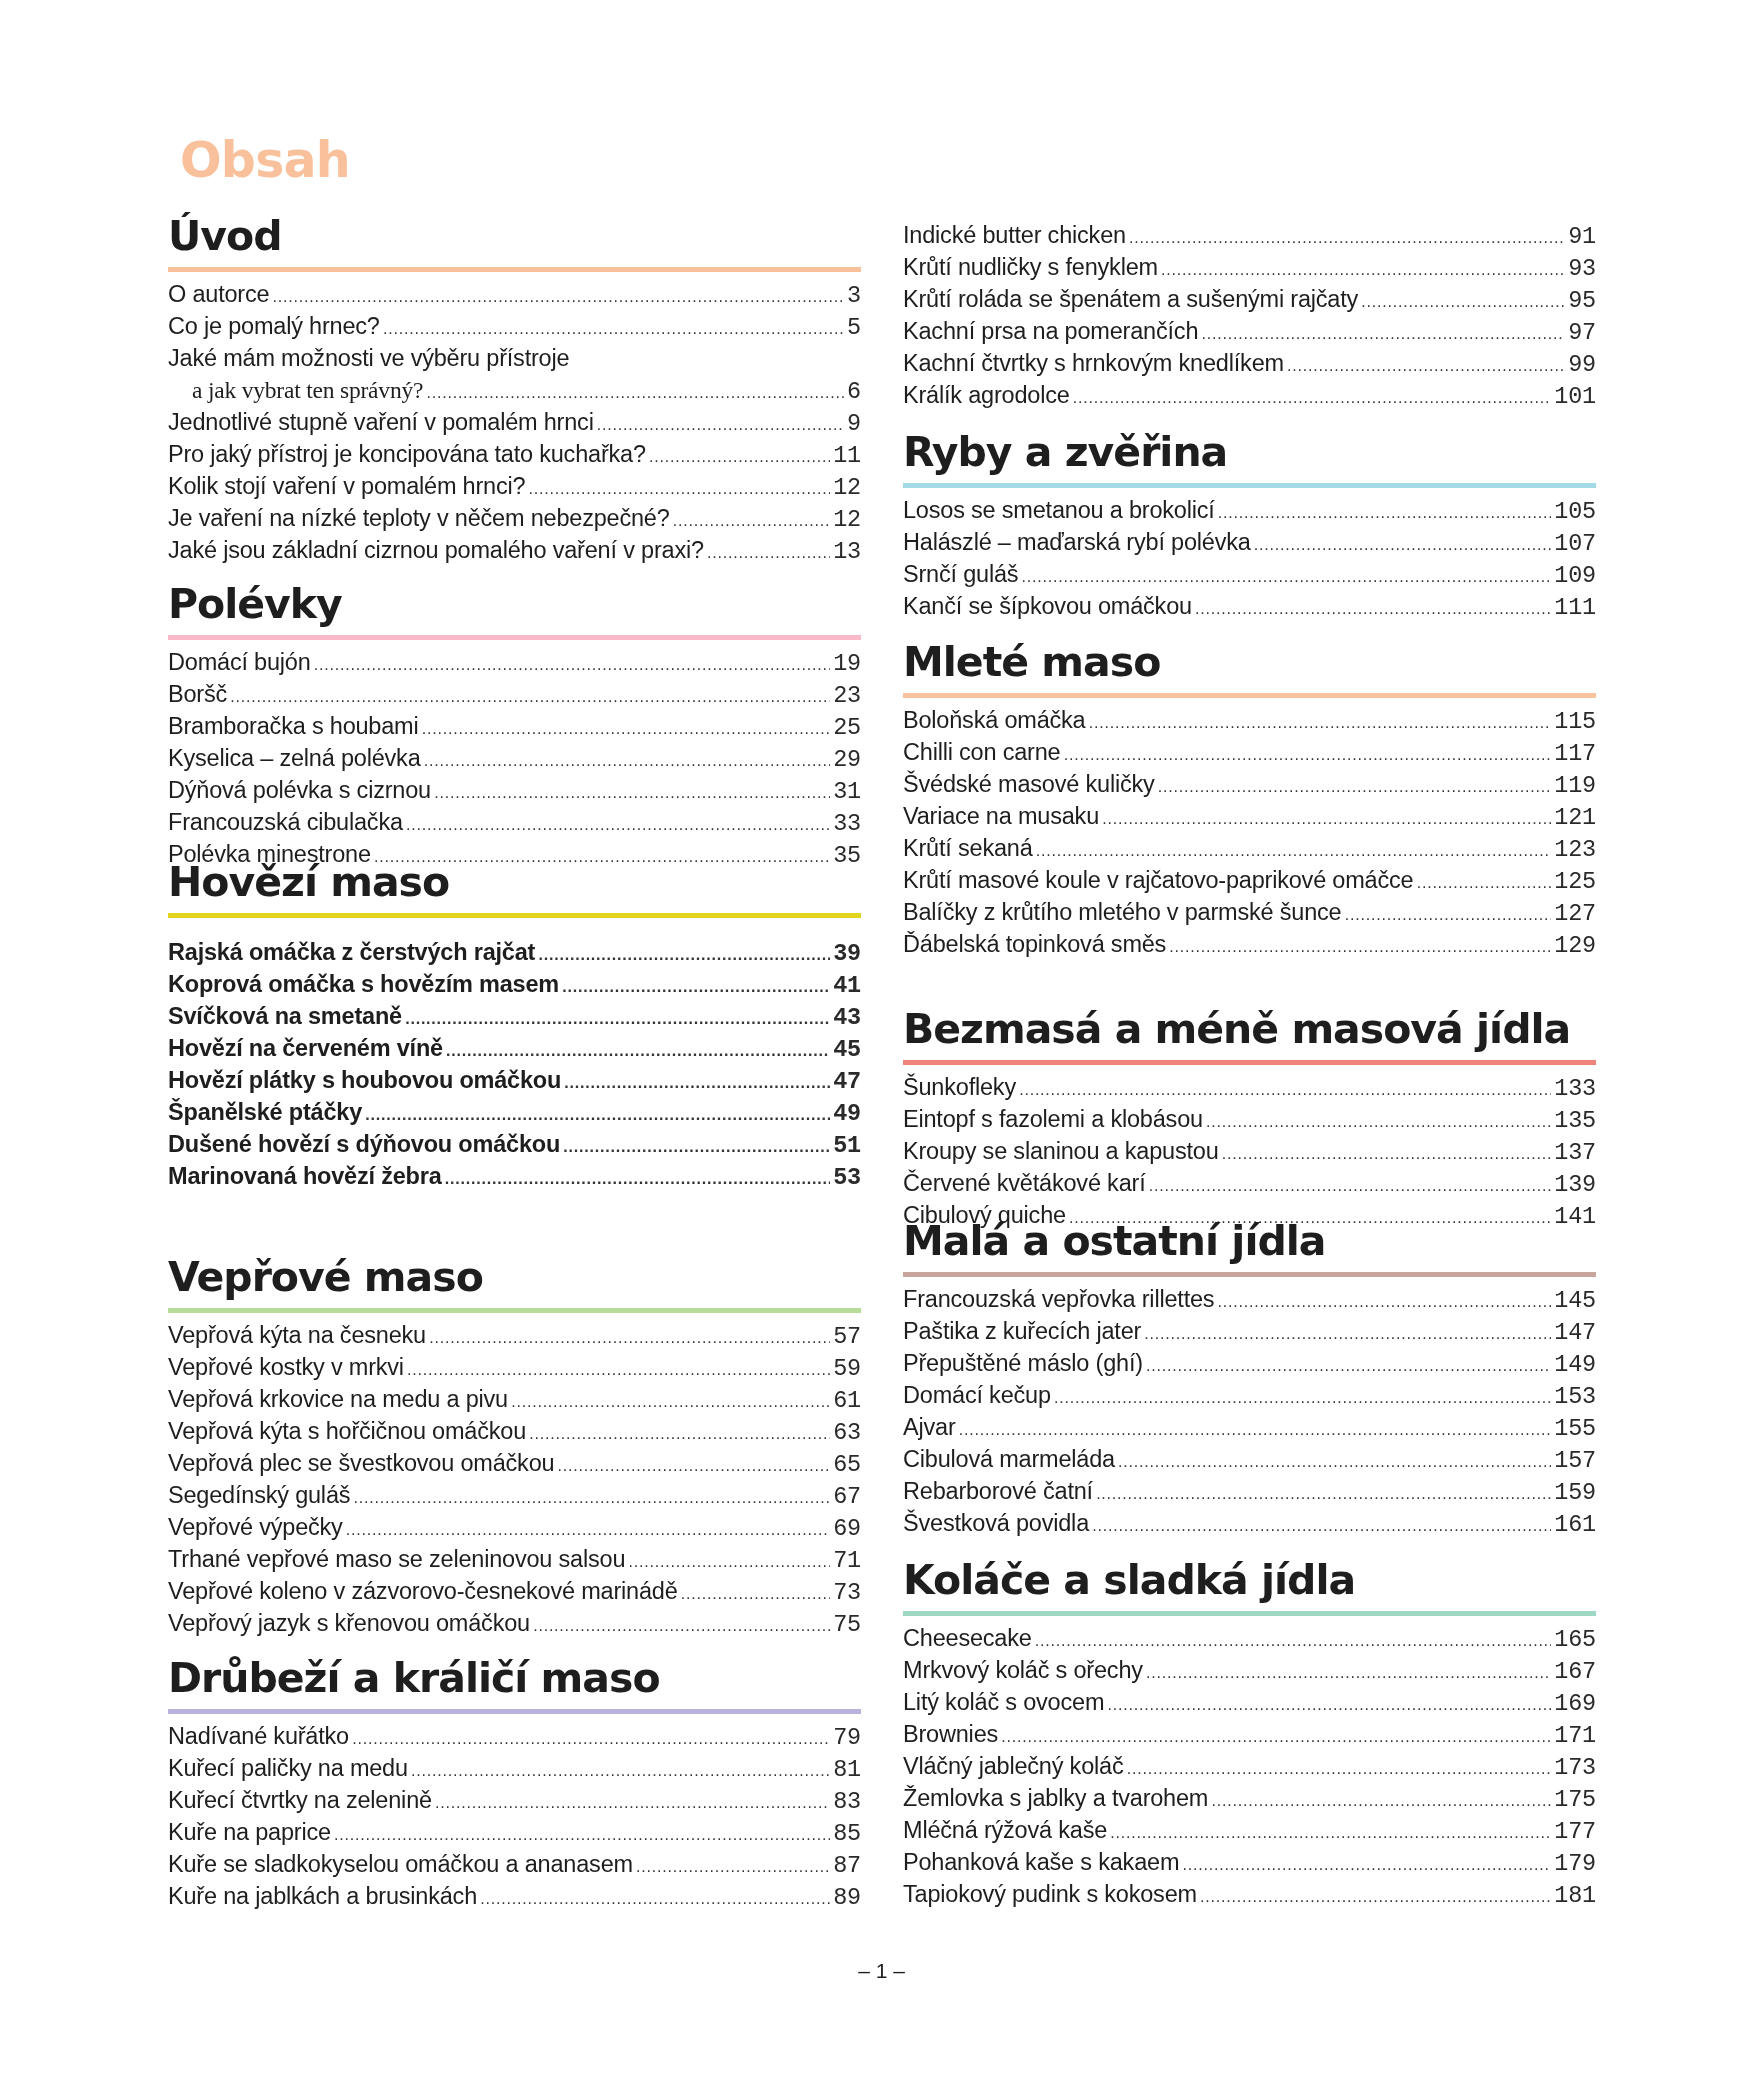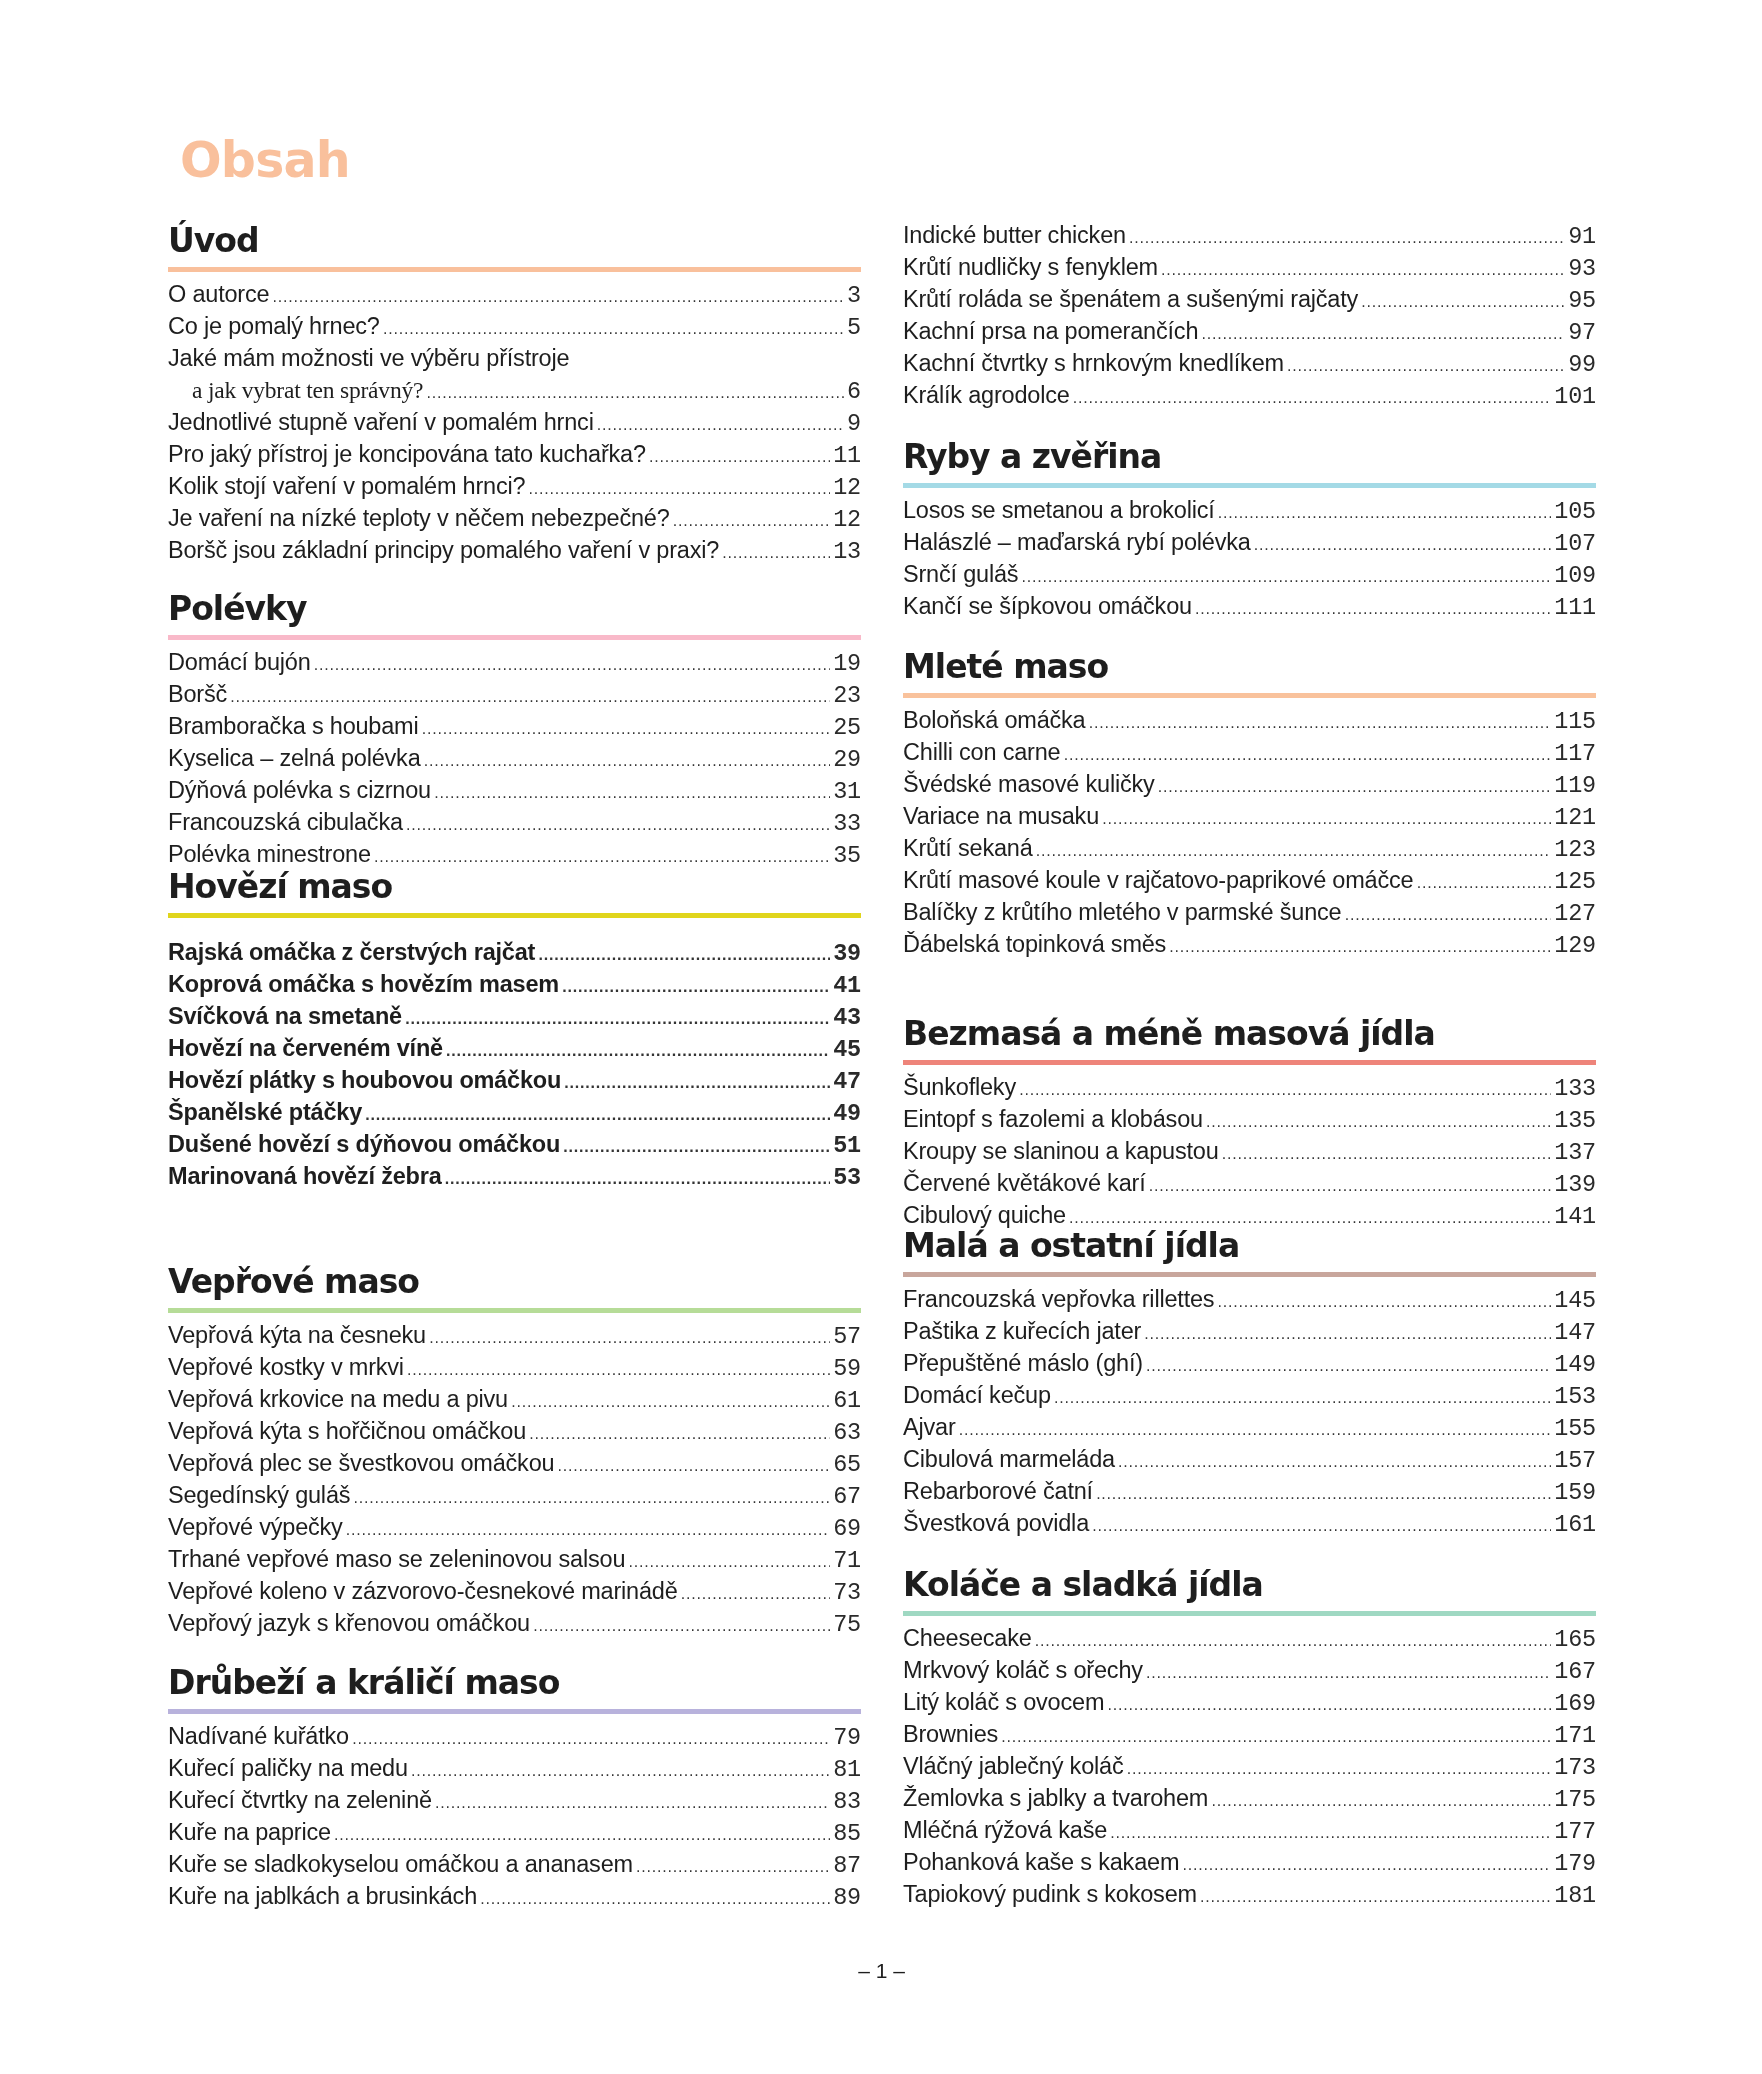--- a/index.html
+++ b/index.html
@@ -5,21 +5,21 @@
   html, body { margin: 0; padding: 0; background: #ffffff; }
   body { width: 1763px; height: 2074px; position: relative; overflow: hidden;
          font-family: "Liberation Sans", "DejaVu Sans", sans-serif; color: #1e1e1e; }
   .page-title { position: absolute; left: 180px; top: 136px; margin: 0;
                 font-family: "DejaVu Sans", sans-serif; font-weight: bold; font-size: 49px;
                 letter-spacing: -0.8px; color: #f9c09c; line-height: 1; }
   .section { position: absolute; width: 693px; }
   .section.left { left: 168px; }
   .section.right { left: 903px; }
   .section-heading { position: absolute; left: 0; bottom: 100%; margin: 0 0 9.7px 0;
-                     font-family: "DejaVu Sans", sans-serif; font-weight: bold; font-size: 33px;
+                     font-family: "DejaVu Sans", sans-serif; font-weight: bold; font-size: 41px;
                      letter-spacing: -1px; line-height: 1; white-space: nowrap; color: #1e1e1e; }
   .rule { height: 4.9px; width: 100%; }
   .entries { list-style: none; margin: 0; padding: 0; }
   .entry { display: flex; align-items: baseline; height: 32px; line-height: 32px;
            font-size: 23.5px; letter-spacing: -0.2px; cursor: pointer; white-space: nowrap; }
   .entry .label { flex: 0 0 auto; }
   .entry .label.indent { padding-left: 24px; font-family: Liberation Serif, serif; }
   .entry .leader { flex: 1 1 auto; overflow: hidden; margin: 0 3.2px; letter-spacing: 0.8px;
                    color: #333; font-size: 16px; }
   .entry .leader::before { content: "............................................................................................................................................................................................................................................"; }
@@ -71,21 +71,21 @@
         <span class="label">Kolik stojí vaření v pomalém hrnci?</span>
         <span class="leader"></span>
         <span class="page">12</span>
       </li>
       <li class="entry">
         <span class="label">Je vaření na nízké teploty v něčem nebezpečné?</span>
         <span class="leader"></span>
         <span class="page">12</span>
       </li>
       <li class="entry">
-        <span class="label">Boršč jsou základní principy pomalého vaření v praxi?</span>
+        <span class="label">Jaké jsou základní cizrnou pomalého vaření v praxi?</span>
         <span class="leader"></span>
         <span class="page">13</span>
       </li>
     </ul>
 </section>
 
 <section class="section left" style="top:635px;">
   <h2 class="section-heading">Polévky</h2>
   <div class="rule" style="background: rgb(249, 185, 201);"></div>
   <ul class="entries" style="margin-top:6.5px;">

